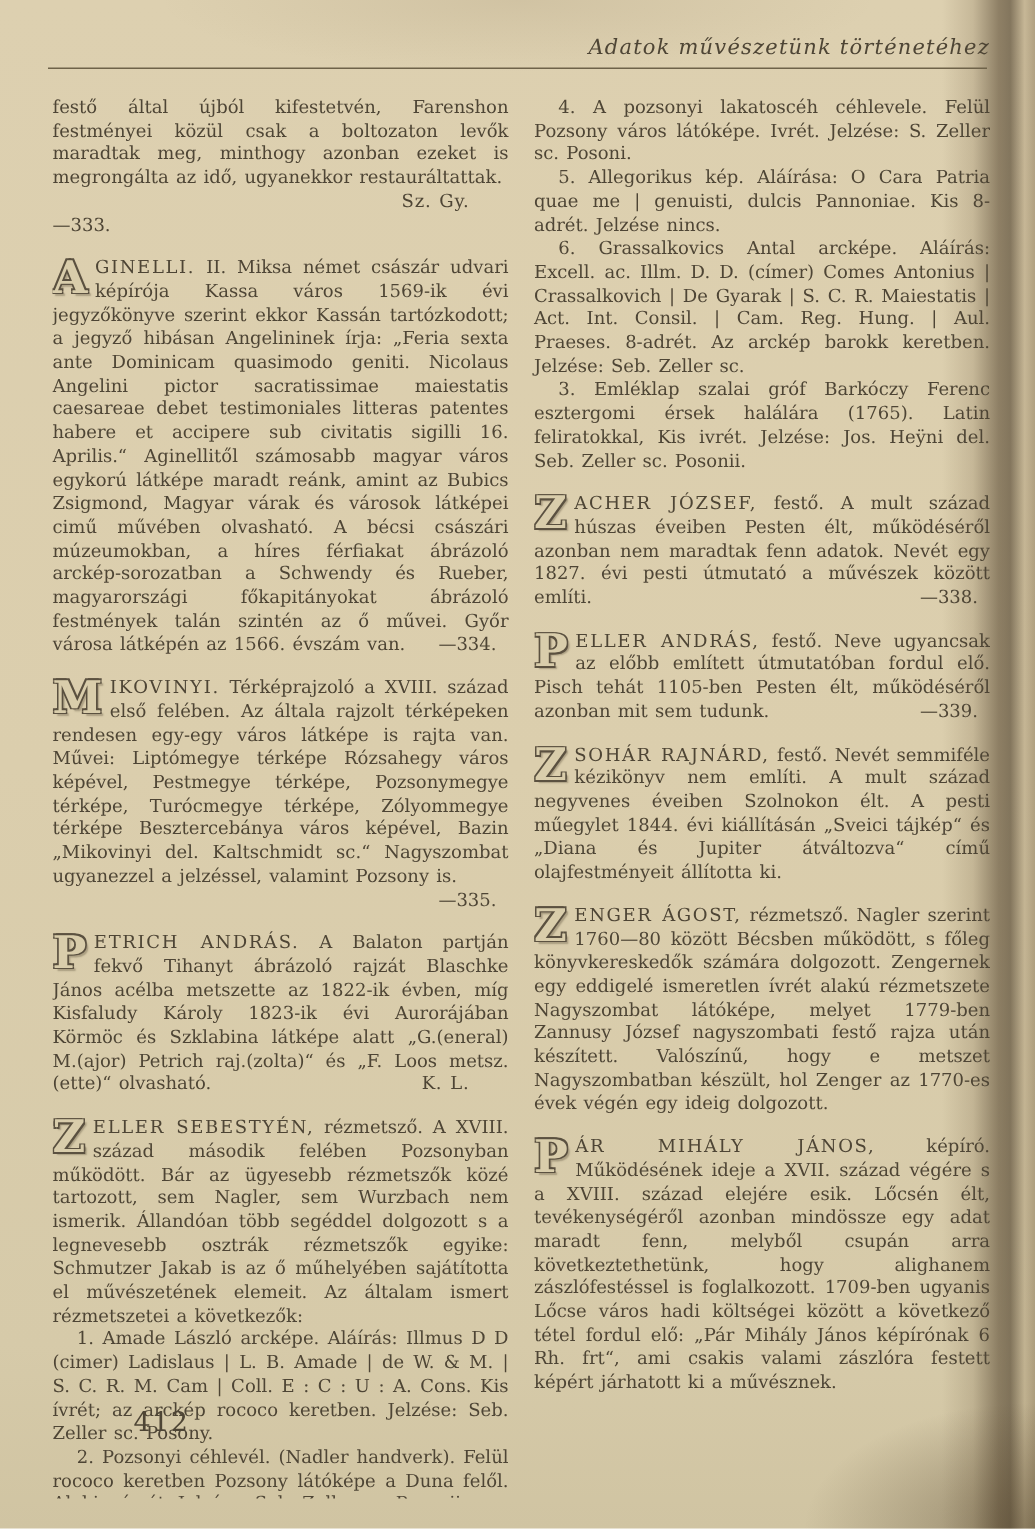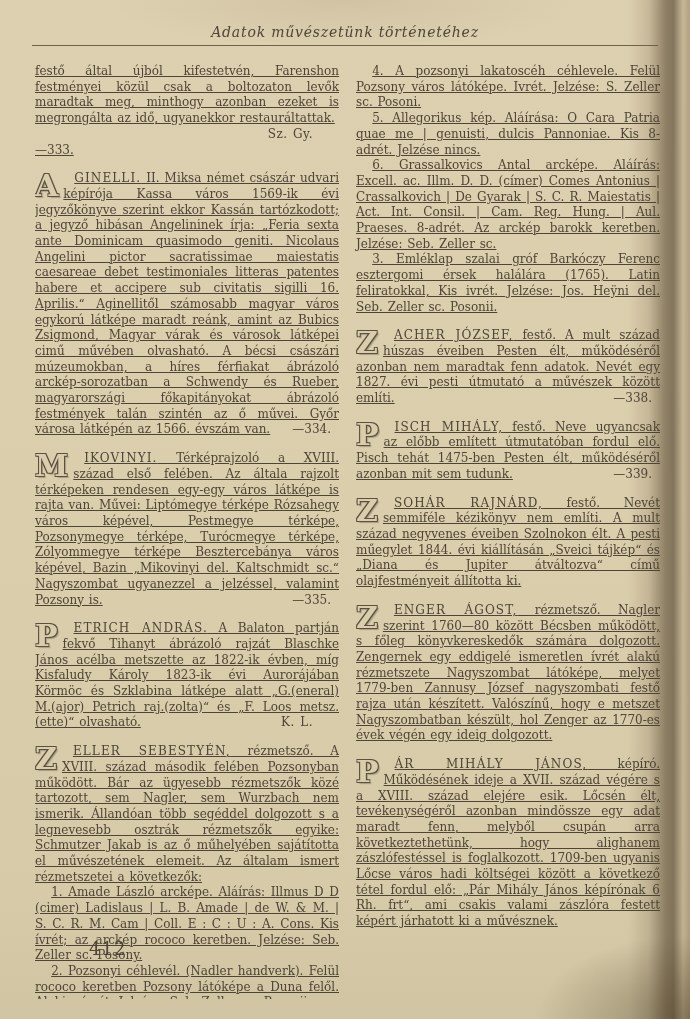--- a/index.html
+++ b/index.html
@@ -8,43 +8,43 @@
     background:
       radial-gradient(ellipse 220px 120px at 100% 100%, rgba(74,58,36,.45), rgba(74,58,36,0) 70%),
       radial-gradient(ellipse 300px 60px at 50% 0%, rgba(120,100,70,.12), rgba(120,100,70,0) 80%),
       linear-gradient(90deg, rgba(0,0,0,0) 91%, rgba(96,76,48,.18) 94%, rgba(70,54,33,.52) 96.5%, rgba(58,44,26,.55) 97.6%, rgba(140,118,84,.28) 99%, rgba(110,90,60,.4) 100%),
       linear-gradient(180deg, #ddd0b0 0%, #dbcead 50%, #d6caa9 88%, #d0c4a2 100%);
     font-family: "DejaVu Serif", "Liberation Serif", serif;
     color: #4e4535;
   }
   .header { position: absolute; top: 24px; left: 30px; right: 30px; }
   .header-title {
-    text-align: center; font-style: italic; font-size: 14px;
+    text-align: right; font-style: italic; font-size: 14px;
     letter-spacing: 0.8px; color: #4e4535;
   }
   .header-rule { border: 0; border-top: 1px solid #6e6249; margin: 5px 2px 0 2px; height: 0; }
   .columns {
     position: absolute; top: 64px; left: 35px; right: 30px; bottom: 20px;
     display: flex; gap: 17px; overflow: hidden;
   }
-  .col { width: 304px; flex: 0 0 304px; text-decoration: underline; }
+  .col { width: 304px; flex: 0 0 304px; }
   .para {
     margin: 0; text-align: justify; font-size: 12px; line-height: 15.7px;
     word-spacing: 1px;
   }
   .para.item { text-indent: 1.35em; }
   .entry { margin-top: 13px; }
   .dropcap {
     float: left; font-size: 30px; line-height: 27px; height: 28px;
     margin: 1px 5px 0 0; font-weight: bold;
     color: #d9cdab;
     text-shadow: -1px -1px 0 #5b5140, 1px -1px 0 #5b5140, -1px 1px 0 #5b5140,
                  1px 1px 0 #5b5140, 2px 2px 1px rgba(80,70,50,.35);
   }
-  .entry-name { letter-spacing: 1.1px; margin-left: 11px; }
+  .entry-name { letter-spacing: 1.1px; }
   .ref { float: right; padding-right: 8px; }
   .ref-line { text-align: left; padding-right: 8px; font-size: 12px; line-height: 15.7px; }
   .sig { float: right; padding-right: 26px; letter-spacing: .5px; }
   .page-number { position: absolute; left: 89px; bottom: 60px; font-size: 18px; letter-spacing: 1px; }
   .clearfix::after { content: ""; display: block; clear: both; }
 </style>
 </head>
 <body>
 
 <div class="header">
@@ -82,21 +82,21 @@
     <p class="para item">4. A pozsonyi lakatoscéh céhlevele. Felül Pozsony város látóképe. Ivrét. Jelzése: S. Zeller sc. Posoni.</p>
     <p class="para item">5. Allegorikus kép. Aláírása: O Cara Patria quae me | genuisti, dulcis Pannoniae. Kis 8-adrét. Jelzése nincs.</p>
     <p class="para item">6. Grassalkovics Antal arcképe. Aláírás: Excell. ac. Illm. D. D. (címer) Comes Antonius | Crassalkovich | De Gyarak | S. C. R. Maiestatis | Act. Int. Consil. | Cam. Reg. Hung. | Aul. Praeses. 8-adrét. Az arckép barokk keretben. Jelzése: Seb. Zeller sc.</p>
     <p class="para item">3. Emléklap szalai gróf Barkóczy Ferenc esztergomi érsek halálára (1765). Latin feliratokkal, Kis ivrét. Jelzése: Jos. Heÿni del. Seb. Zeller sc. Posonii.</p>
 
     <div class="entry">
       <p class="para clearfix"><span class="dropcap">Z</span><span class="entry-name">ACHER JÓZSEF,</span><span> festő. A mult század húszas éveiben Pesten élt, működéséről azonban nem maradtak fenn adatok. Nevét egy 1827. évi pesti útmutató a művészek között említi.</span><span class="ref">—338.</span></p>
     </div>
 
     <div class="entry">
-      <p class="para clearfix"><span class="dropcap">P</span><span class="entry-name">ISCH MIHÁLY,</span><span> festő. Neve ugyancsak az előbb említett útmutatóban fordul elő. Pisch tehát 1475-ben Pesten élt, működéséről azonban mit sem tudunk.</span><span class="ref">—339.</span></p>
+      <p class="para clearfix"><span class="dropcap">P</span><span class="entry-name">ELLER ANDRÁS,</span><span> festő. Neve ugyancsak az előbb említett útmutatóban fordul elő. Pisch tehát 1105-ben Pesten élt, működéséről azonban mit sem tudunk.</span><span class="ref">—339.</span></p>
     </div>
 
     <div class="entry">
       <p class="para clearfix"><span class="dropcap">Z</span><span class="entry-name">SOHÁR RAJNÁRD,</span><span> festő. Nevét semmiféle kézikönyv nem említi. A mult század negyvenes éveiben Szolnokon élt. A pesti műegylet 1844. évi kiállításán „Sveici tájkép“ és „Diana és Jupiter átváltozva“ című olajfestményeit állította ki.</span></p>
     </div>
 
     <div class="entry">
       <p class="para clearfix"><span class="dropcap">Z</span><span class="entry-name">ENGER ÁGOST,</span><span> rézmetsző. Nagler szerint 1760—80 között Bécsben működött, s főleg könyvkereskedők számára dolgozott. Zengernek egy eddigelé ismeretlen ívrét alakú rézmetszete Nagyszombat látóképe, melyet 1779-ben Zannusy József nagyszombati festő rajza után készített. Valószínű, hogy e metszet Nagyszombatban készült, hol Zenger az 1770-es évek végén egy ideig dolgozott.</span></p>
     </div>
 

